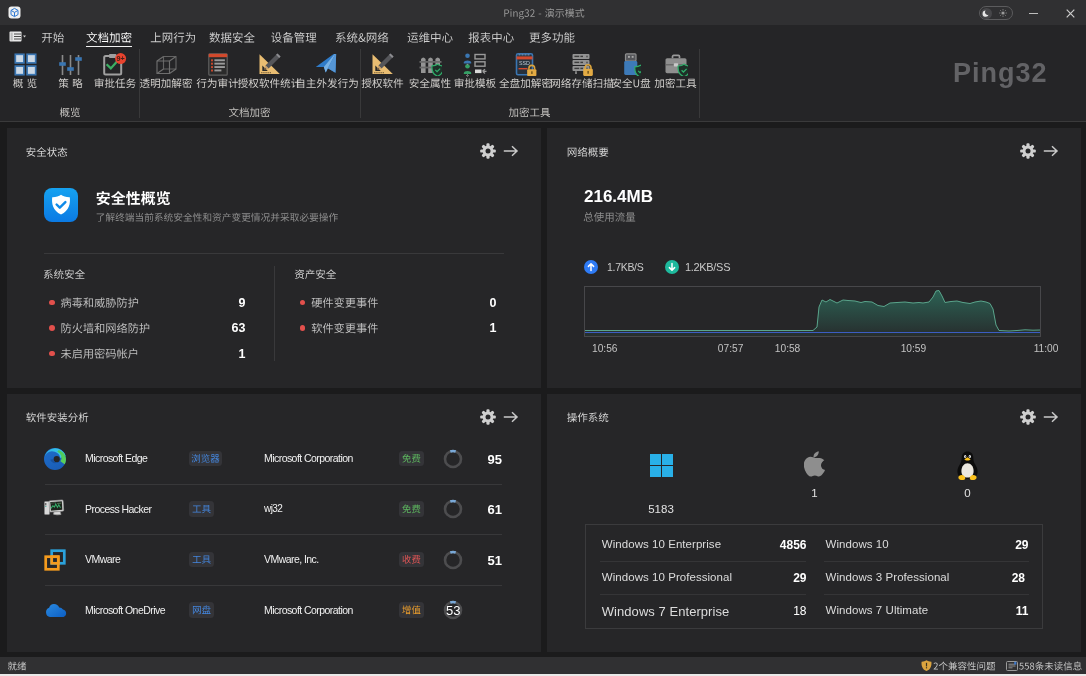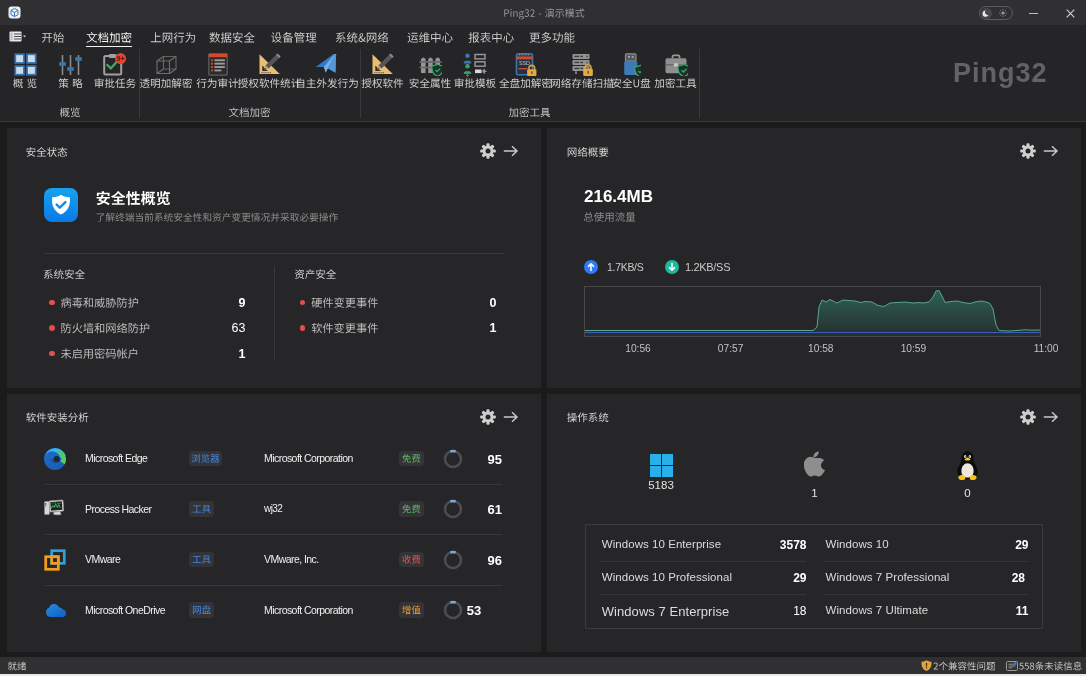--- a/index.html
+++ b/index.html
@@ -293,21 +293,21 @@
 <div class="abs" style="left:44px;top:252.8px;width:460px;height:1px;background:#39393b"></div>
 <div class="abs" style="left:273.5px;top:266px;width:1px;height:95px;background:#39393b"></div>
 
 <div class="abs" style="left:49px;top:299.5px;width:5.5px;height:5.5px;border-radius:3px;background:#e2504c"></div>
 <div class="abs" style="left:49px;top:325px;width:5.5px;height:5.5px;border-radius:3px;background:#e2504c"></div>
 <div class="abs" style="left:49px;top:350.5px;width:5.5px;height:5.5px;border-radius:3px;background:#e2504c"></div>
 <div class="abs" style="left:299.5px;top:299.5px;width:5.5px;height:5.5px;border-radius:3px;background:#e2504c"></div>
 <div class="abs" style="left:299.5px;top:325px;width:5.5px;height:5.5px;border-radius:3px;background:#e2504c"></div>
 
 <div class="abs num" style="left:144px;top:295.5px;width:101.5px;text-align:right;font-size:12.5px;font-weight:bold;color:#fff">9</div>
-<div class="abs" style="left:144px;top:321px;width:101.5px;text-align:right;font-size:12.5px;font-weight:normal;color:#fff">63</div>
+<div class="abs" style="left:144px;top:321px;width:101.5px;text-align:right;font-size:12.5px;font-weight:bold;color:#fff">63</div>
 <div class="abs" style="left:144px;top:346.5px;width:101.5px;text-align:right;font-size:12.5px;font-weight:bold;color:#fff">1</div>
 <div class="abs" style="left:396px;top:295.5px;width:100.5px;text-align:right;font-size:12.5px;font-weight:bold;color:#fff">0</div>
 <div class="abs" style="left:396px;top:321px;width:100.5px;text-align:right;font-size:12.5px;font-weight:bold;color:#fff">1</div>
 
 <div class="abs" style="left:584px;top:187px;font-size:17px;font-weight:bold;color:#fff">216.4MB</div>
 <div class="abs" style="left:584px;top:259.5px;width:14px;height:14px;border-radius:7px;background:#2e7bf6"></div>
 <svg class="abs" style="left:584px;top:259.5px" width="14" height="14" viewBox="0 0 14 14">
     <path d="M7 10.5V4M4.4 6.4L7 3.8L9.6 6.4" stroke="#fff" stroke-width="1.5" fill="none" stroke-linecap="round" stroke-linejoin="round"></path>
   </svg>
 <div class="abs" style="left:664.6px;top:259.5px;width:14px;height:14px;border-radius:7px;background:#1eb99d"></div>
@@ -321,23 +321,23 @@
     <defs>
       <linearGradient id="ag" x1="0" y1="0" x2="0" y2="1">
         <stop offset="0" stop-color="#2e7361" stop-opacity="0.78"></stop>
         <stop offset="1" stop-color="#2e7361" stop-opacity="0.10"></stop>
       </linearGradient>
     </defs>
     <path d="M0 49 L0 43.5 L228 43.5 L232 40 L234 20 L237 13 L241 15 L245 12.5 L252 16 L258 13 L263 13.5 L270 14 L276 15.5 L280 14.5 L287 15 L293 18.5 L299 19.5 L305 16 L312 15.5 L320 15 L328 16 L334 15.5 L338 16 L344 15 L348 10 L351 4 L354 3.5 L357 9 L360 15.5 L366 14.5 L372 14 L378 15.5 L385 16.5 L390 15 L396 14 L401 15 L405 16.5 L408 22 L411 38 L414 43.5 L424 44 L432 43.5 L440 42.8 L448 43.2 L455 43 L455 49 Z" fill="url(#ag)"></path>
     <path d="M0 43.5 L228 43.5 L232 40 L234 20 L237 13 L241 15 L245 12.5 L252 16 L258 13 L263 13.5 L270 14 L276 15.5 L280 14.5 L287 15 L293 18.5 L299 19.5 L305 16 L312 15.5 L320 15 L328 16 L334 15.5 L338 16 L344 15 L348 10 L351 4 L354 3.5 L357 9 L360 15.5 L366 14.5 L372 14 L378 15.5 L385 16.5 L390 15 L396 14 L401 15 L405 16.5 L408 22 L411 38 L414 43.5 L424 44 L432 43.5 L440 42.8 L448 43.2 L455 43" fill="none" stroke="#5aa58c" stroke-width="1"></path>
     <path d="M0 45.5 H455" stroke="#3c5cc2" stroke-width="1.1"></path>
   </svg>
-<div class="abs" style="left:592px;top:343px;width:92px;text-align:center;font-size:10.2px;color:#c2c2c2">10:56</div>
+<div class="abs" style="left:592px;top:343px;width:92px;text-align:left;font-size:10.2px;color:#c2c2c2">10:56</div>
 <div class="abs" style="left:684.6px;top:343px;width:92px;text-align:center;font-size:10.2px;color:#c2c2c2">07:57</div>
-<div class="abs" style="left:774.8px;top:343px;width:92px;text-align:center;font-size:10.2px;color:#c2c2c2">10:58</div>
+<div class="abs" style="left:774.8px;top:343px;width:92px;text-align:left;font-size:10.2px;color:#c2c2c2">10:58</div>
 <div class="abs" style="left:867.4px;top:343px;width:92px;text-align:center;font-size:10.2px;color:#c2c2c2">10:59</div>
 <div class="abs" style="left:1000px;top:343px;width:92px;text-align:center;font-size:10.2px;color:#c2c2c2">11:00</div>
 
 <div class="abs" style="left:45px;top:484px;width:457px;height:1px;background:#38383a"></div>
 <div class="abs" style="left:45px;top:534.2px;width:457px;height:1px;background:#38383a"></div>
 <div class="abs" style="left:45px;top:584.5px;width:457px;height:1px;background:#38383a"></div>
 <div class="abs" style="left:85px;top:452px;font-size:10.5px;letter-spacing:-0.55px;color:#f0f0f0">Microsoft Edge</div>
 <div class="abs" style="left:264px;top:452px;font-size:10.5px;letter-spacing:-0.55px;color:#f0f0f0">Microsoft Corporation</div>
 <div class="abs" style="left:189.2px;top:450.75px;width:32.5px;height:15.5px;border-radius:3.5px;background:#343438"></div>
 <div class="abs" style="left:399px;top:450.75px;width:24.8px;height:15.5px;border-radius:3.5px;background:#343438"></div>
@@ -356,30 +356,30 @@
   </svg>
 <div class="abs" style="left:446px;top:502px;width:56px;text-align:right;font-size:13px;font-weight:bold;color:#fff">61</div>
 <div class="abs" style="left:85px;top:553px;font-size:10.5px;letter-spacing:-0.55px;color:#f0f0f0">VMware</div>
 <div class="abs" style="left:264px;top:553px;font-size:10.5px;letter-spacing:-0.55px;color:#f0f0f0">VMware, Inc.</div>
 <div class="abs" style="left:189.2px;top:551.75px;width:24.8px;height:15.5px;border-radius:3.5px;background:#343438"></div>
 <div class="abs" style="left:399px;top:551.75px;width:24.8px;height:15.5px;border-radius:3.5px;background:#343438"></div>
 <svg class="abs" style="left:442.5px;top:549.5px" width="20" height="20" viewBox="0 0 20 20">
     <circle cx="10" cy="10" r="8" fill="none" stroke="#4d4d4f" stroke-width="2.6"></circle>
     <path d="M7.3 2.5 A8 8 0 0 1 12.7 2.5" fill="none" stroke="#79a9d8" stroke-width="2.6"></path>
   </svg>
-<div class="abs" style="left:446px;top:552.5px;width:56px;text-align:right;font-size:13px;font-weight:bold;color:#fff">96</div>
+<div class="abs" style="left:446px;top:552.5px;width:56px;text-align:right;font-size:13px;font-weight:bold;color:#fff">51</div>
 <div class="abs" style="left:85px;top:603.5px;font-size:10.5px;letter-spacing:-0.55px;color:#f0f0f0">Microsoft OneDrive</div>
 <div class="abs" style="left:264px;top:603.5px;font-size:10.5px;letter-spacing:-0.55px;color:#f0f0f0">Microsoft Corporation</div>
 <div class="abs" style="left:189.2px;top:602.25px;width:24.8px;height:15.5px;border-radius:3.5px;background:#343438"></div>
 <div class="abs" style="left:399px;top:602.25px;width:24.8px;height:15.5px;border-radius:3.5px;background:#343438"></div>
 <svg class="abs" style="left:442.5px;top:600px" width="20" height="20" viewBox="0 0 20 20">
     <circle cx="10" cy="10" r="8" fill="none" stroke="#4d4d4f" stroke-width="2.6"></circle>
     <path d="M7.3 2.5 A8 8 0 0 1 12.7 2.5" fill="none" stroke="#79a9d8" stroke-width="2.6"></path>
   </svg>
-<div class="abs" style="left:446px;top:603px;width:56px;text-align:center;font-size:13px;font-weight:bold;color:#fff">53</div>
+<div class="abs" style="left:446px;top:603px;width:56px;text-align:left;font-size:13px;font-weight:normal;color:#fff">53</div>
 <svg class="abs" style="left:44px;top:447.5px" width="22" height="22" viewBox="0 0 22 22">
     <defs>
       <linearGradient id="egBlue" x1="0" y1="0" x2="0.5" y2="1">
         <stop offset="0" stop-color="#1e6ecb"></stop>
         <stop offset="1" stop-color="#1a5eb8"></stop>
       </linearGradient>
       <linearGradient id="egCyan" x1="0" y1="0" x2="1" y2="0">
         <stop offset="0" stop-color="#2fb3e6"></stop>
         <stop offset="1" stop-color="#38c8e6"></stop>
       </linearGradient>
@@ -437,33 +437,33 @@
     <path d="M11.5 0.4 C15.1 0.4 17.2 2.9 17.3 6.6 C17.4 8.9 17.6 10.7 18.8 12.7 C20.1 15 21.6 17.4 21.6 20.4 C21.6 24.6 18.9 27.8 11.5 27.8 C4.1 27.8 1.4 24.6 1.4 20.4 C1.4 17.4 2.9 15 4.2 12.7 C5.4 10.7 5.6 8.9 5.7 6.6 C5.8 2.9 7.9 0.4 11.5 0.4Z" fill="#0c0c0c"></path>
     <path d="M11.5 12.2 C14.8 12.2 17.6 15.6 17.6 19.9 C17.6 23.9 15.1 26.6 11.5 26.6 C7.9 26.6 5.4 23.9 5.4 19.9 C5.4 15.6 8.2 12.2 11.5 12.2Z" fill="#ece8df"></path>
     <ellipse cx="9.2" cy="5.4" rx="1.1" ry="1.5" fill="#fff"></ellipse>
     <ellipse cx="13.8" cy="5.4" rx="1.1" ry="1.5" fill="#fff"></ellipse>
     <circle cx="9.4" cy="5.7" r="0.55" fill="#1a1a1a"></circle>
     <circle cx="13.6" cy="5.7" r="0.55" fill="#1a1a1a"></circle>
     <path d="M11.5 6.3 L14.6 8.3 C13.8 10 9.2 10 8.4 8.3 Z" fill="#fcc21c"></path>
     <path d="M3.3 24.8 C1.8 26 2.2 28.7 5 29 C7.4 29.2 9.3 28.6 9.3 27.2 C9.3 25.7 7.4 24 5.9 24 C4.8 24 3.9 24.3 3.3 24.8Z" fill="#fcc21c"></path>
     <path d="M19.7 24.8 C21.2 26 20.8 28.7 18 29 C15.6 29.2 13.7 28.6 13.7 27.2 C13.7 25.7 15.6 24 17.1 24 C18.2 24 19.1 24.3 19.7 24.8Z" fill="#fcc21c"></path>
   </svg>
-<div class="abs" style="left:621px;top:479px;width:80px;text-align:center;font-size:11.5px;color:#e2e2e2">5183</div>
+<div class="abs" style="left:621px;top:503px;width:80px;text-align:center;font-size:11.5px;color:#e2e2e2">5183</div>
 <div class="abs" style="left:774.5px;top:486.5px;width:80px;text-align:center;font-size:11.5px;color:#e2e2e2">1</div>
 <div class="abs" style="left:927.5px;top:486.5px;width:80px;text-align:center;font-size:11.5px;color:#e2e2e2">0</div>
 <div class="abs" style="left:585px;top:523.5px;width:458px;height:105px;border:1px solid #3b3b3d"></div>
 <div class="abs" style="left:601.8px;top:537.5px;font-size:11.5px;letter-spacing:0.05px;color:#dcdcdc">Windows 10 Enterprise</div>
-<div class="abs" style="left:704px;top:537.5px;width:102.5px;text-align:right;font-size:12px;font-weight:bold;color:#fff">3578</div>
+<div class="abs" style="left:704px;top:537.5px;width:102.5px;text-align:right;font-size:12px;font-weight:bold;color:#fff">4856</div>
 <div class="abs" style="left:825.6px;top:537.5px;font-size:11.5px;letter-spacing:0.05px;color:#dcdcdc">Windows 10</div>
 <div class="abs" style="left:927px;top:537.5px;width:101.5px;text-align:right;font-size:12px;font-weight:bold;color:#fff">29</div>
 <div class="abs" style="left:600px;top:560.5px;width:206px;height:1px;background:#353537"></div>
 <div class="abs" style="left:824px;top:560.5px;width:205px;height:1px;background:#353537"></div>
 <div class="abs" style="left:601.8px;top:570.5px;font-size:11.5px;letter-spacing:0.05px;color:#dcdcdc">Windows 10 Professional</div>
 <div class="abs" style="left:704px;top:570.5px;width:102.5px;text-align:right;font-size:12px;font-weight:bold;color:#fff">29</div>
-<div class="abs" style="left:825.6px;top:570.5px;font-size:11.5px;letter-spacing:0.05px;color:#dcdcdc">Windows 7 Professional</div>
+<div class="abs" style="left:825.6px;top:570.5px;font-size:11.5px;letter-spacing:0.05px;color:#dcdcdc">Windows 3 Professional</div>
 <div class="abs" style="left:927px;top:570.5px;width:98px;text-align:right;font-size:12px;font-weight:bold;color:#fff">28</div>
 <div class="abs" style="left:600px;top:593.5px;width:206px;height:1px;background:#353537"></div>
 <div class="abs" style="left:824px;top:593.5px;width:205px;height:1px;background:#353537"></div>
 <div class="abs" style="left:601.8px;top:603.5px;font-size:13px;letter-spacing:0.05px;color:#dcdcdc">Windows 7 Enterprise</div>
 <div class="abs" style="left:704px;top:603.5px;width:102.5px;text-align:right;font-size:12px;font-weight:normal;color:#fff">18</div>
 <div class="abs" style="left:825.6px;top:603.5px;font-size:11.5px;letter-spacing:0.05px;color:#dcdcdc">Windows 7 Ultimate</div>
 <div class="abs" style="left:927px;top:603.5px;width:101.5px;text-align:right;font-size:12px;font-weight:bold;color:#fff">11</div>
 
 <svg class="abs" style="left:920.5px;top:660px" width="11" height="11" viewBox="0 0 11 11">
 <path d="M5.5 0.3 C6.7 1.2 8.6 1.7 10.4 1.65 C10.8 5.2 10 9.2 5.5 11 C1 9.2 0.2 5.2 0.6 1.65 C2.4 1.7 4.3 1.2 5.5 0.3Z" fill="#dba43f"></path>

